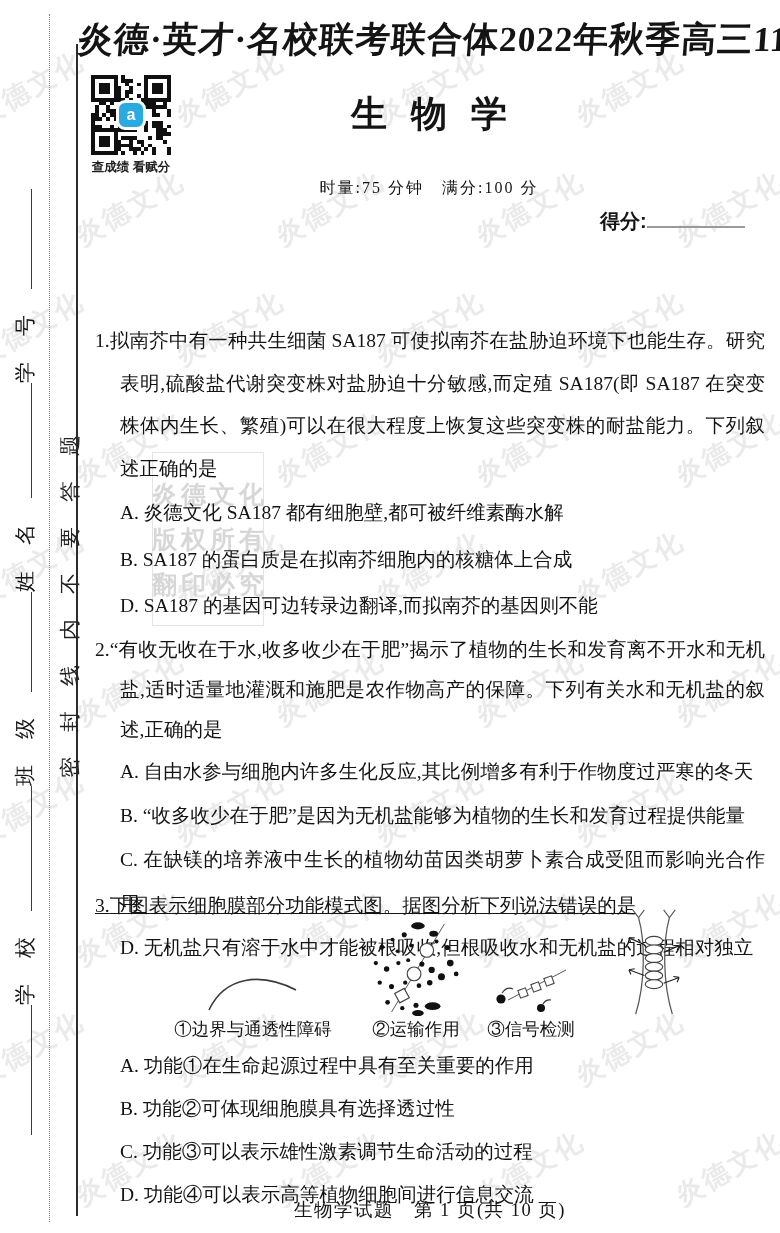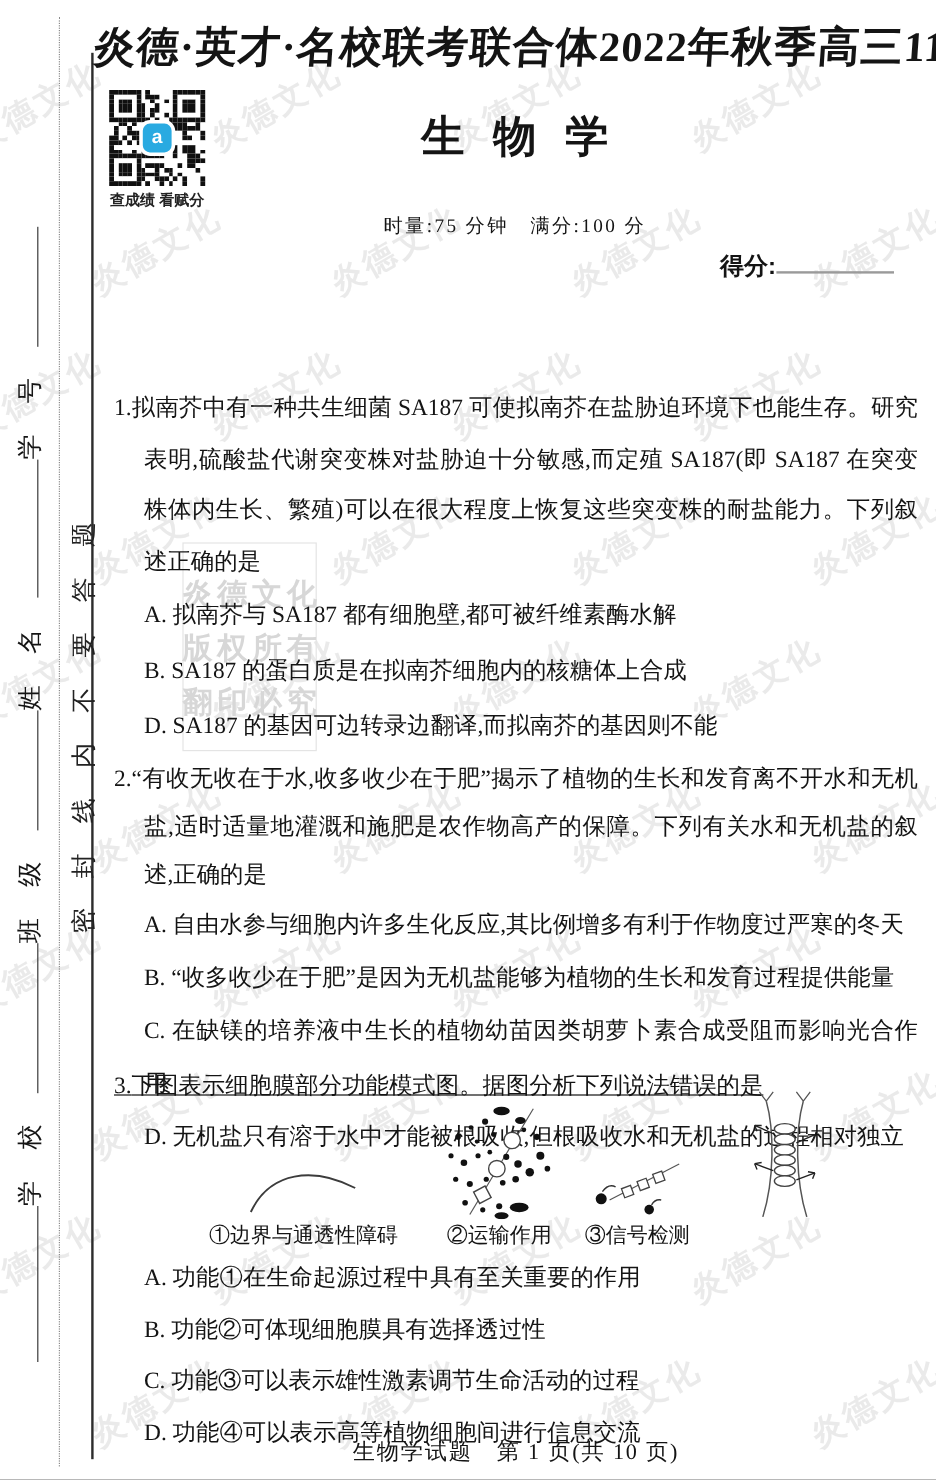--- a/index.html
+++ b/index.html
@@ -581,21 +581,21 @@
   <div id="exam-meta">时量:75 分钟　满分:100 分</div>
 
   <div id="score-row">
     <span>得分:</span><span id="score-blank"></span>
   </div>
 
 
   <div id="q1" class="qblock">
     <p class="stem"><span>1.</span><span>拟南芥中有一种共生细菌 SA187 可使拟南芥在盐胁迫环境下也能生存。研究表明,硫酸盐代谢突变株对盐胁迫十分敏感,而定殖 SA187(即 SA187 在突变株体内生长、繁殖)可以在很大程度上恢复这些突变株的耐盐能力。下列叙述正确的是</span></p>
     <div class="opts">
-      <p class="opt">A. 拟南芥与 SA187 都有细胞壁,都可被纤维素酶水解</p>
+      <p class="opt">A. 炎德文化 SA187 都有细胞壁,都可被纤维素酶水解</p>
       <p class="opt">B. SA187 的蛋白质是在拟南芥细胞内的核糖体上合成</p>
       <p class="opt">D. SA187 的基因可边转录边翻译,而拟南芥的基因则不能</p>
     </div>
   </div>
 
   <div id="q2" class="qblock">
     <p class="stem"><span>2.</span><span>“有收无收在于水,收多收少在于肥”揭示了植物的生长和发育离不开水和无机盐,适时适量地灌溉和施肥是农作物高产的保障。下列有关水和无机盐的叙述,正确的是</span></p>
     <div class="opts">
       <p class="opt">A. 自由水参与细胞内许多生化反应,其比例增多有利于作物度过严寒的冬天</p>
       <p class="opt">B. “收多收少在于肥”是因为无机盐能够为植物的生长和发育过程提供能量</p>

